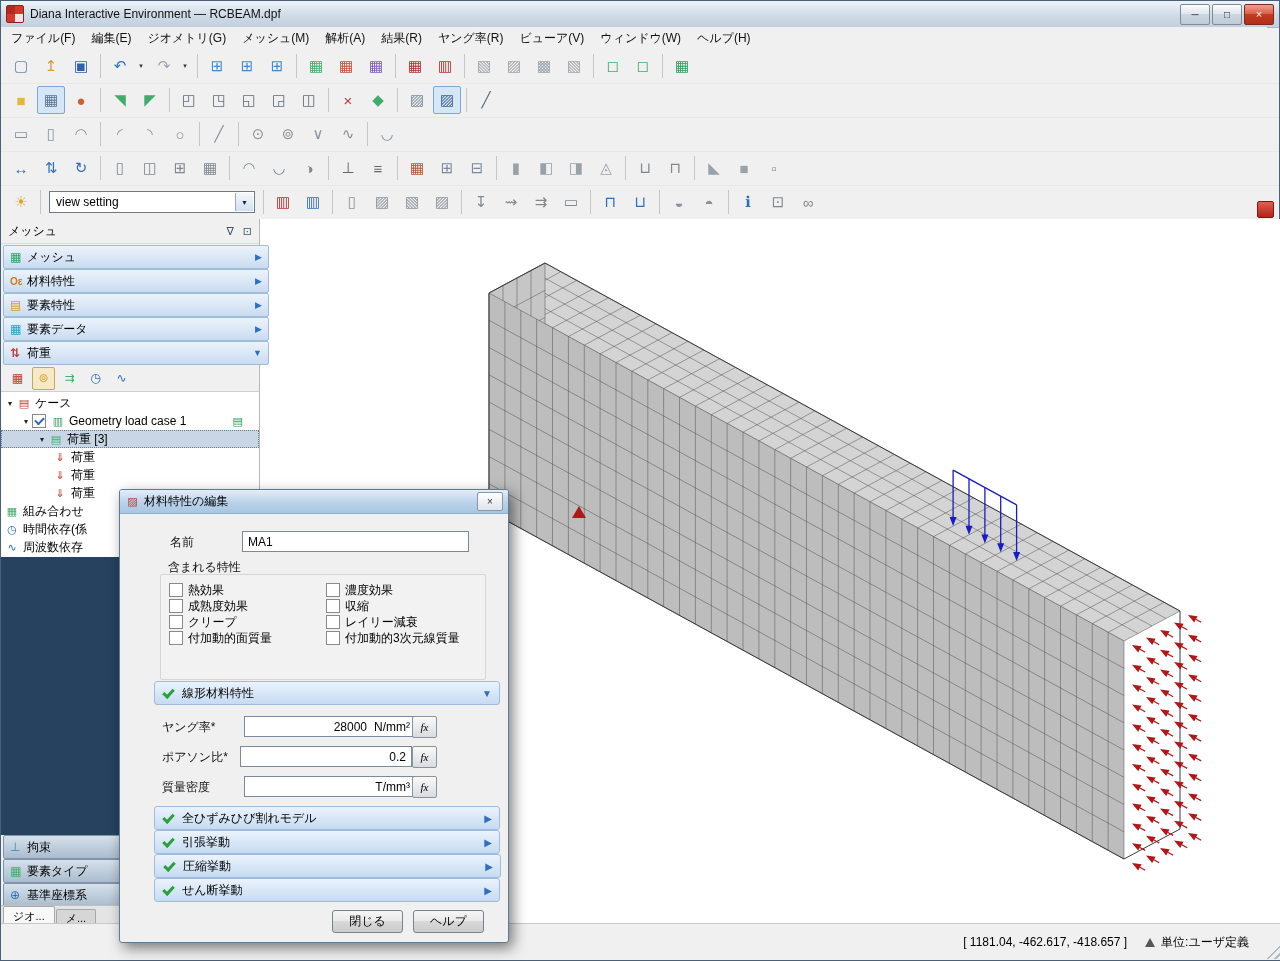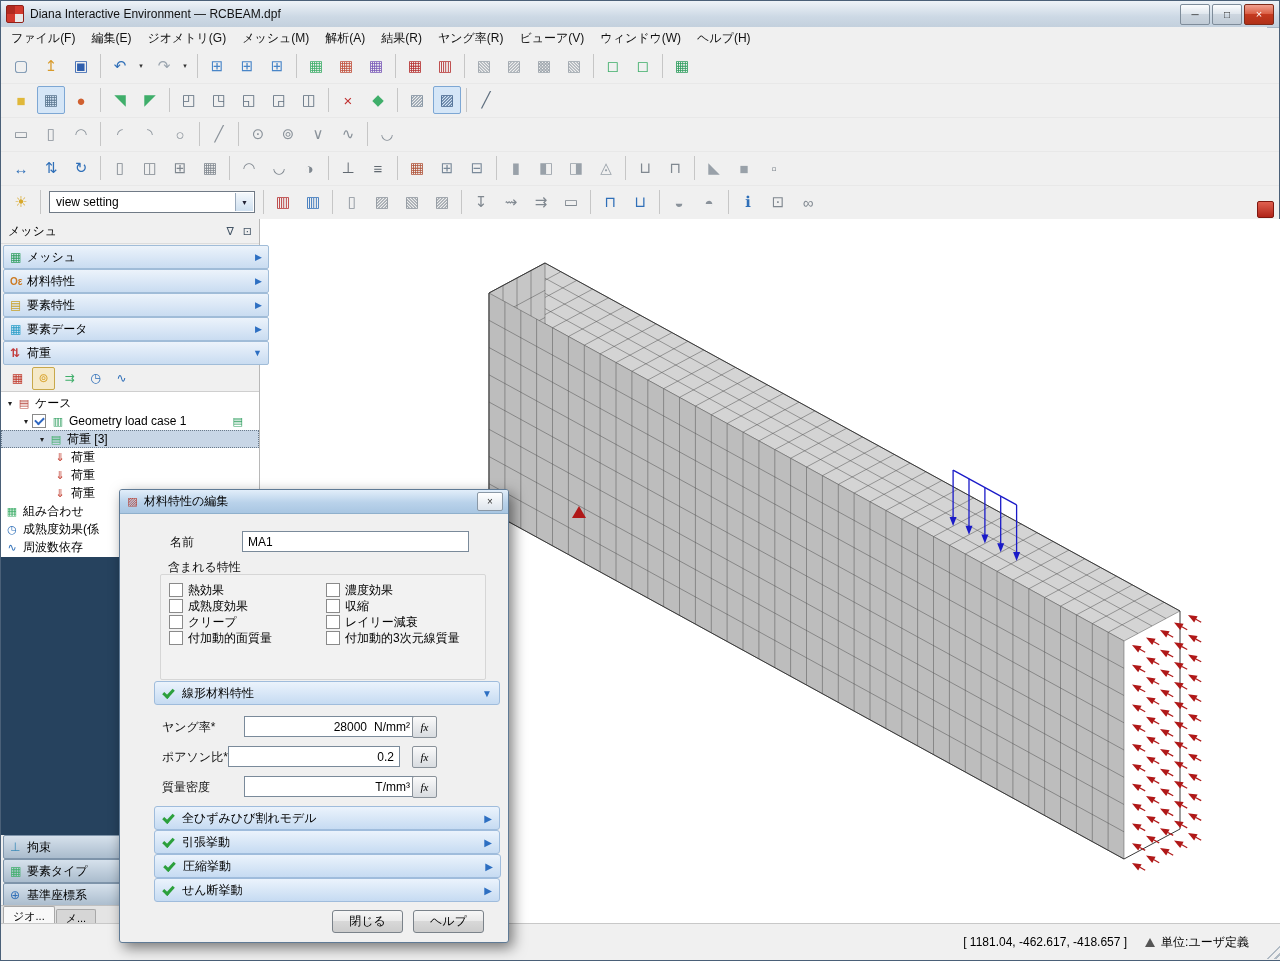--- a/index.html
+++ b/index.html
@@ -630,21 +630,21 @@
           <span>荷重</span>
         </div>
         <div class="tree-row">
           <span style="width: 3px; flex: 0 0 auto;"></span>
           <span class="ticn" style="color: rgb(63, 174, 106);">▦</span>
           <span>組み合わせ</span>
         </div>
         <div class="tree-row">
           <span style="width: 3px; flex: 0 0 auto;"></span>
           <span class="ticn" style="color: rgb(47, 111, 184);">◷</span>
-          <span>成熟度効果(係</span>
+          <span>時間依存(係</span>
         </div>
         <div class="tree-row">
           <span style="width: 3px; flex: 0 0 auto;"></span>
           <span class="ticn" style="color: rgb(47, 111, 184);">∿</span>
           <span>周波数依存</span>
         </div>
       </div>
     <div class="navy"></div>
     <div>
         <div class="bb-bar" style="top: 616px;">
@@ -727,21 +727,21 @@
       <span>線形材料特性</span>
       <span class="tri">▼</span>
     </div>
   <div class="dlg-label" style="left: 42px; top: 229px;">ヤング率*</div>
       <div class="txt-input" style="left: 124px; top: 226px; width: 160px; height: 19px;">
         <span class="in-val">28000</span>
         <span class="in-unit">N/mm²</span>
       </div>
       <div class="fx-btn" style="top: 226px;">fx</div>
       <div class="dlg-label" style="left: 42px; top: 259px;">ポアソン比*</div>
-      <div class="txt-input" style="left: 108px; top: 256px; width: 160px; height: 19px;">
+      <div class="txt-input" style="left: 120px; top: 256px; width: 160px; height: 19px;">
         <span class="in-val">0.2</span>
       </div>
       <div class="fx-btn" style="top: 256px;">fx</div>
       <div class="dlg-label" style="left: 42px; top: 289px;">質量密度</div>
       <div class="txt-input" style="left: 124px; top: 286px; width: 160px; height: 19px;">
         <span class="in-val">T/mm³</span>
       </div>
       <div class="fx-btn" style="top: 286px;">fx</div>
       <div class="dlg-sec" style="top: 316px;">
         <span class="gcheck"></span>

